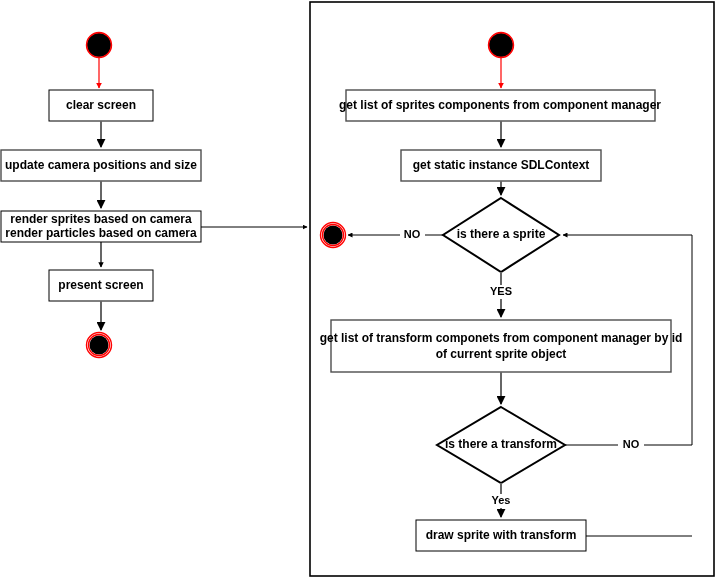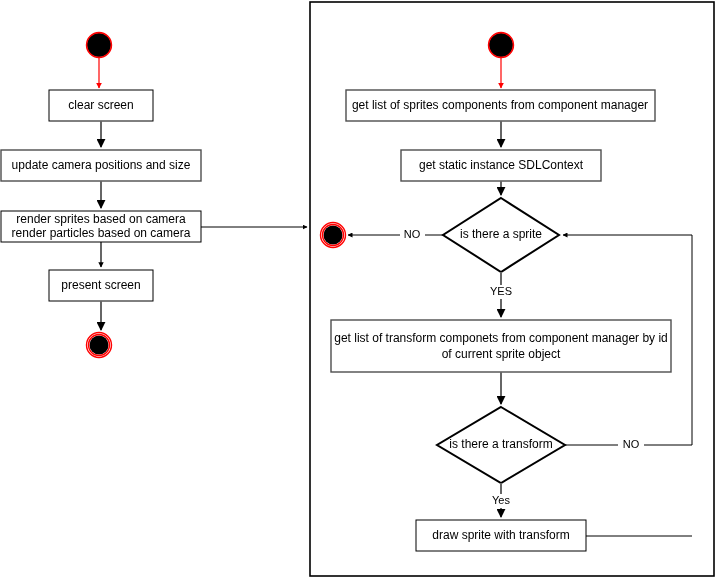--- a/index.html
+++ b/index.html
@@ -11,20 +11,21 @@
   body {
     width: 723px;
     height: 581px;
     font-family: "Liberation Sans", sans-serif;
     overflow: hidden;
   }
   #diagram-root {
     position: relative;
     width: 690px;
     height: 581px;
+    font-weight: bold;
   }
   svg#activity-diagram {
     display: block;
     width: 723px;
     height: 581px;
   }
   .node-box {
     fill: #ffffff;
     stroke: #000000;
     stroke-width: 1;

